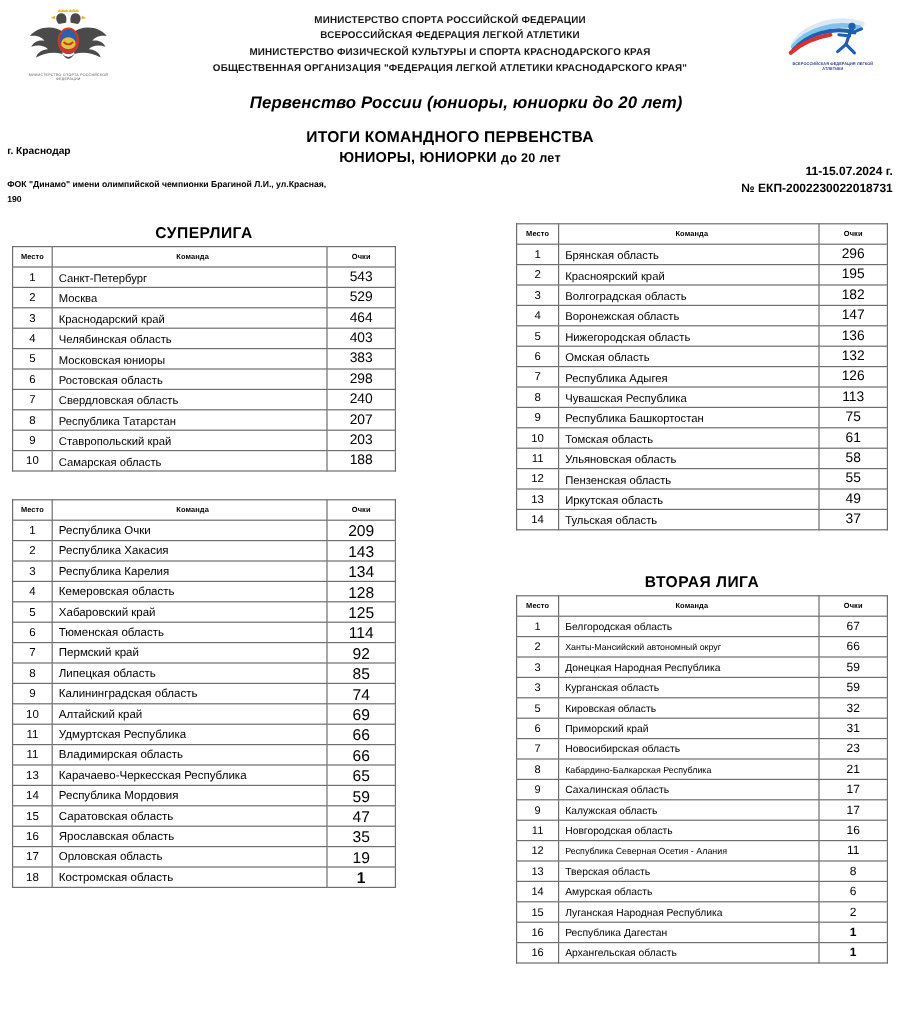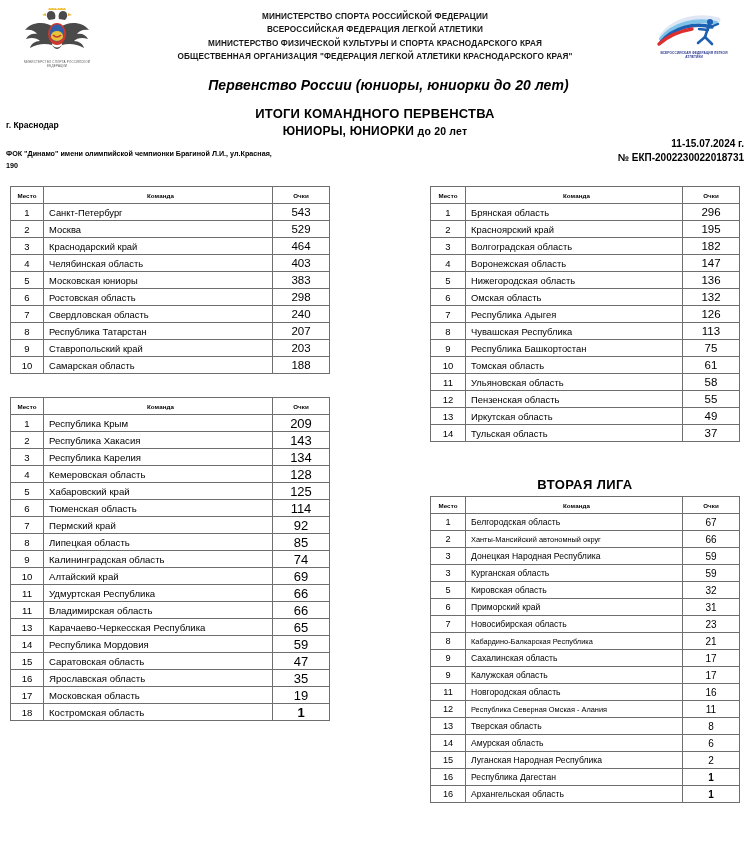--- a/index.html
+++ b/index.html
@@ -279,20 +279,21 @@
     <div>11-15.07.2024 г.</div>
     <div>№ ЕКП-2002230022018731</div>
   </div>
 </div>
 
 <div class="cols">
 
   <div class="col-left">
 
     <div>
+      <div class="league-title">СУПЕРЛИГА</div>
       <table class="standings size-m">
         <thead>
           <tr>
             <th class="c-rank">Место</th>
             <th class="c-team" style="text-align:center">Команда</th>
             <th class="c-pts">Очки</th>
           </tr>
         </thead>
         <tbody>
             <tr>
@@ -354,21 +355,21 @@
         <thead>
           <tr>
             <th class="c-rank">Место</th>
             <th class="c-team" style="text-align:center">Команда</th>
             <th class="c-pts">Очки</th>
           </tr>
         </thead>
         <tbody>
             <tr>
               <td class="c-rank">1</td>
-              <td class="c-team">Республика Крым</td>
+              <td class="c-team">Республика Очки</td>
               <td class="c-pts">209</td>
             </tr>
             <tr>
               <td class="c-rank">2</td>
               <td class="c-team">Республика Хакасия</td>
               <td class="c-pts">143</td>
             </tr>
             <tr>
               <td class="c-rank">3</td>
               <td class="c-team">Республика Карелия</td>
@@ -434,21 +435,21 @@
               <td class="c-team">Саратовская область</td>
               <td class="c-pts">47</td>
             </tr>
             <tr>
               <td class="c-rank">16</td>
               <td class="c-team">Ярославская область</td>
               <td class="c-pts">35</td>
             </tr>
             <tr>
               <td class="c-rank">17</td>
-              <td class="c-team">Московская область</td>
+              <td class="c-team">Орловская область</td>
               <td class="c-pts">19</td>
             </tr>
             <tr>
               <td class="c-rank">18</td>
               <td class="c-team">Костромская область</td>
               <td class="c-pts bold">1</td>
             </tr>
           </tbody>
       </table>
     </div>
@@ -602,21 +603,21 @@
               <td class="c-team">Калужская область</td>
               <td class="c-pts">17</td>
             </tr>
             <tr>
               <td class="c-rank">11</td>
               <td class="c-team">Новгородская область</td>
               <td class="c-pts">16</td>
             </tr>
             <tr>
               <td class="c-rank">12</td>
-              <td class="c-team tight">Республика Северная Омская - Алания</td>
+              <td class="c-team tight">Республика Северная Осетия - Алания</td>
               <td class="c-pts">11</td>
             </tr>
             <tr>
               <td class="c-rank">13</td>
               <td class="c-team">Тверская область</td>
               <td class="c-pts">8</td>
             </tr>
             <tr>
               <td class="c-rank">14</td>
               <td class="c-team">Амурская область</td>

